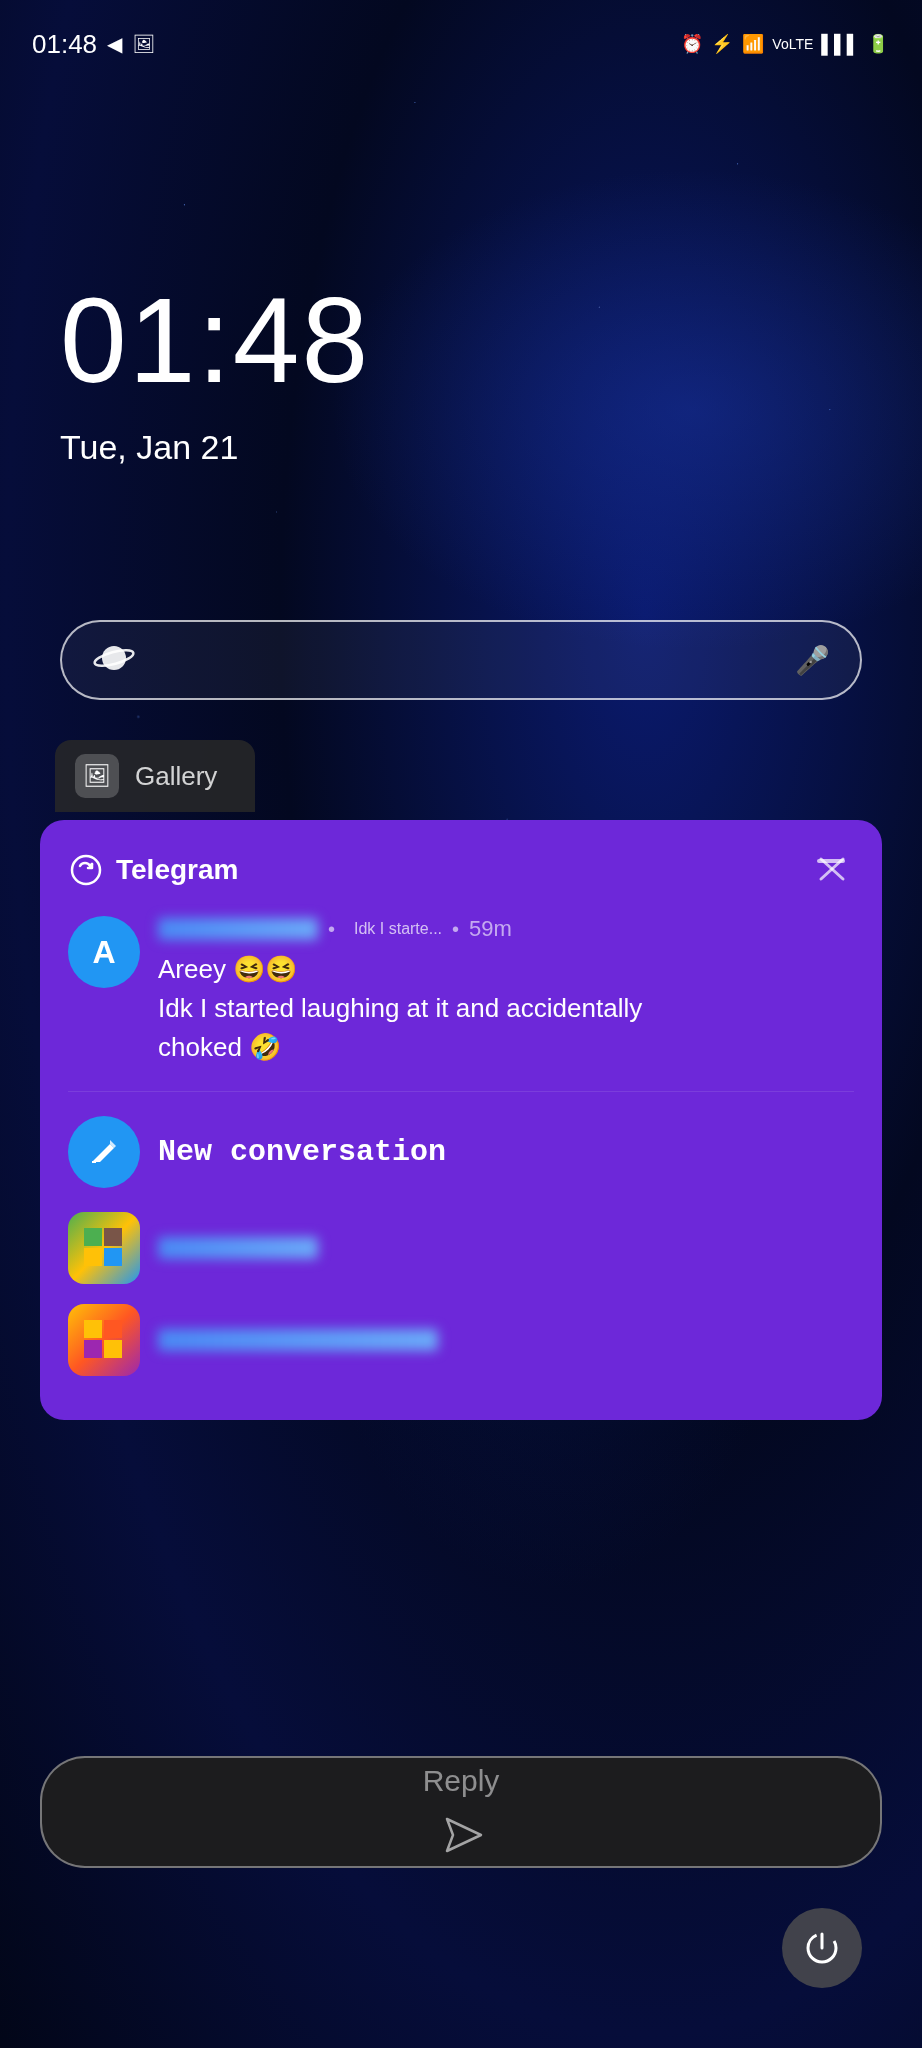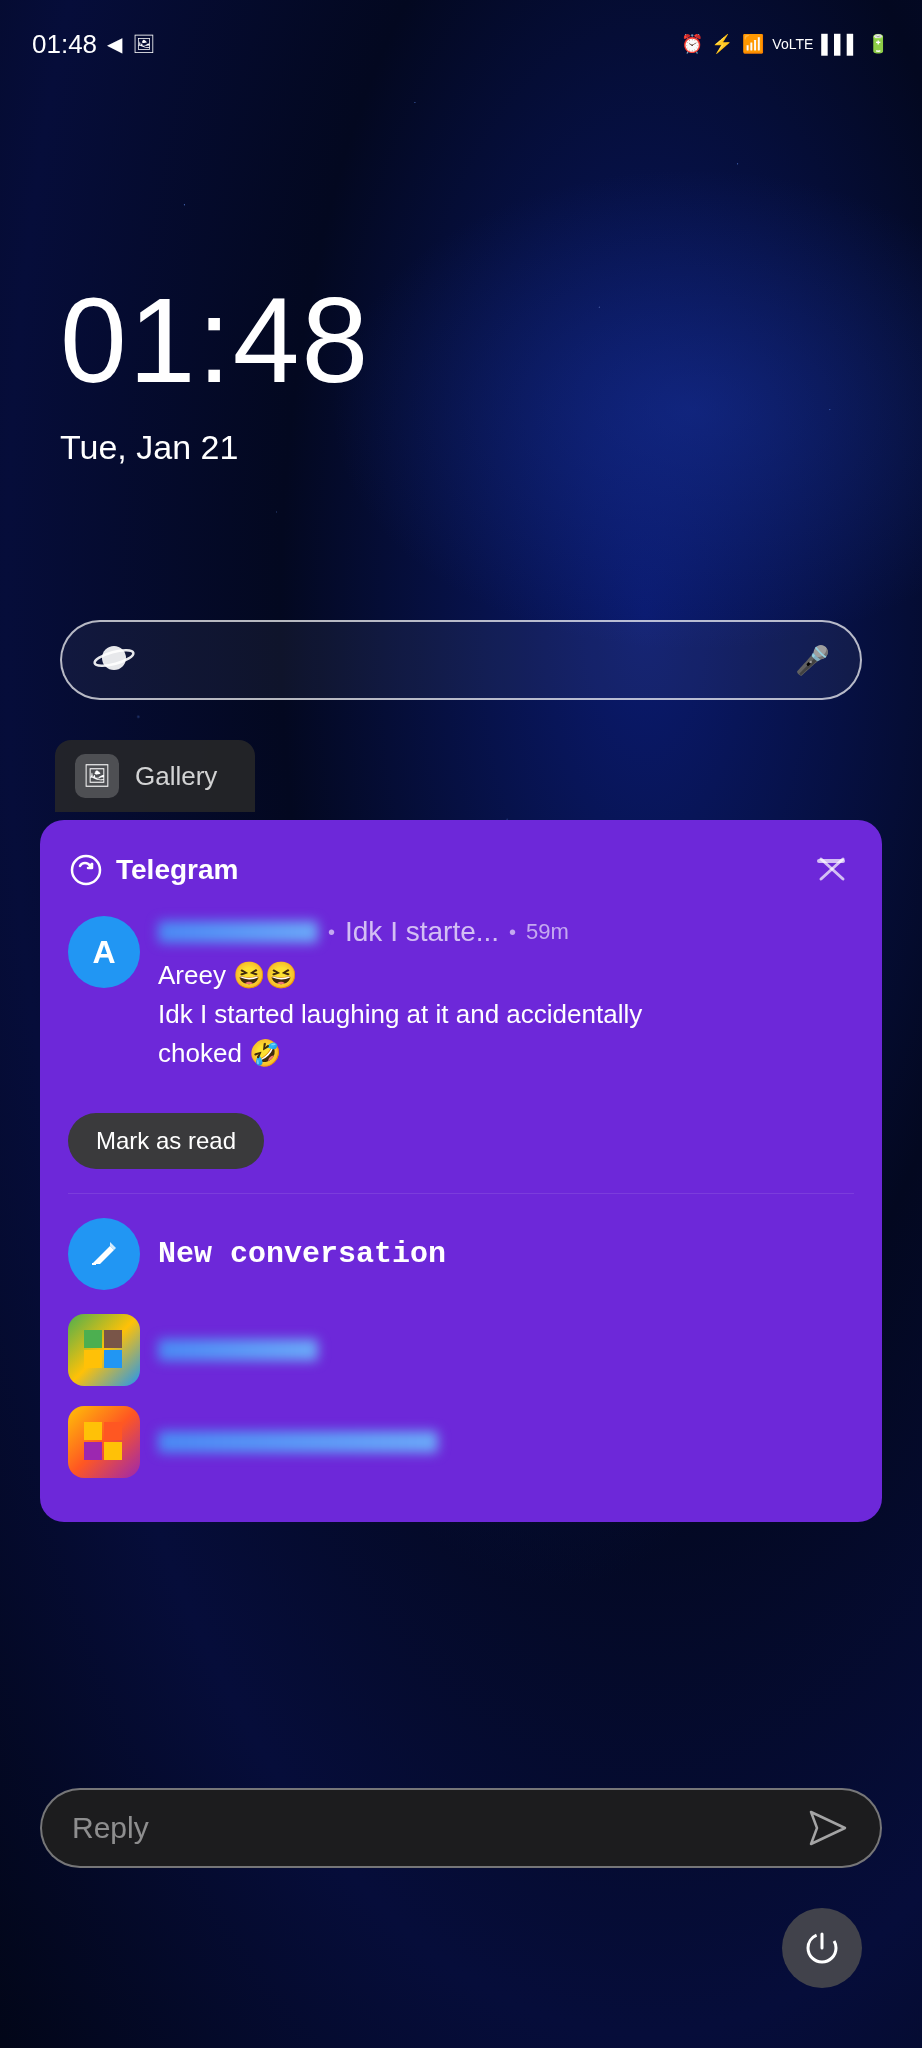--- a/index.html
+++ b/index.html
@@ -250,21 +250,22 @@
       filter: blur(6px);
     }
 
     .meta-dot {
       color: rgba(255,255,255,0.6);
       font-size: 20px;
     }
 
     .message-preview {
       color: rgba(255,255,255,0.7);
-      font-size: 28px;
+      font-size: 16px;
+      margin-left: 9px;
     }
 
     .message-time {
       color: rgba(255,255,255,0.6);
       font-size: 22px;
     }
 
     .message-body {
       color: white;
       font-size: 26px;
@@ -358,28 +359,29 @@
 
     .conv-name-blur-1 { width: 160px; }
     .conv-name-blur-2 { width: 280px; }
 
     
     .reply-bar {
       position: absolute;
       bottom: 180px;
       left: 40px;
       right: 40px;
-      height: 80px;
+      height: 112px;
       border: 2px solid rgba(255,255,255,0.4);
       border-radius: 45px;
       background: #1c1c1e;
       display: flex;
       align-items: center;
       padding: 6px 30px;
       justify-content: space-between;
+      flex-direction: column;
     }
 
     .reply-input-text {
       color: rgba(255,255,255,0.5);
       font-size: 30px;
     }
 
     .reply-send-btn {
       width: 50px;
       height: 50px;
@@ -488,23 +490,20 @@
         </div>
         <div class="message-body">
           <div>Areey 😆😆</div>
           <div>Idk I started laughing at it and accidentally</div>
           <div>choked 🤣</div>
         </div>
       </div>
     </div>
 
     
-    <div class="mark-read-btn">
-      <span class="mark-read-label">Mark as read</span>
-    </div>
 
     <div class="notif-divider"></div>
 
     
     <div class="new-conv-row">
       <div class="new-conv-icon">
         <svg width="36" height="36" viewBox="0 0 36 36">
           <path d="M6 28 L10 24 L24 10 L28 14 L14 28 Z" fill="white"></path>
           <path d="M24 6 L30 12 L28 14 L24 10 Z" fill="rgba(255,255,255,0.8)"></path>
           <line x1="6" y1="28" x2="10" y2="28" stroke="white" stroke-width="2"></line>

